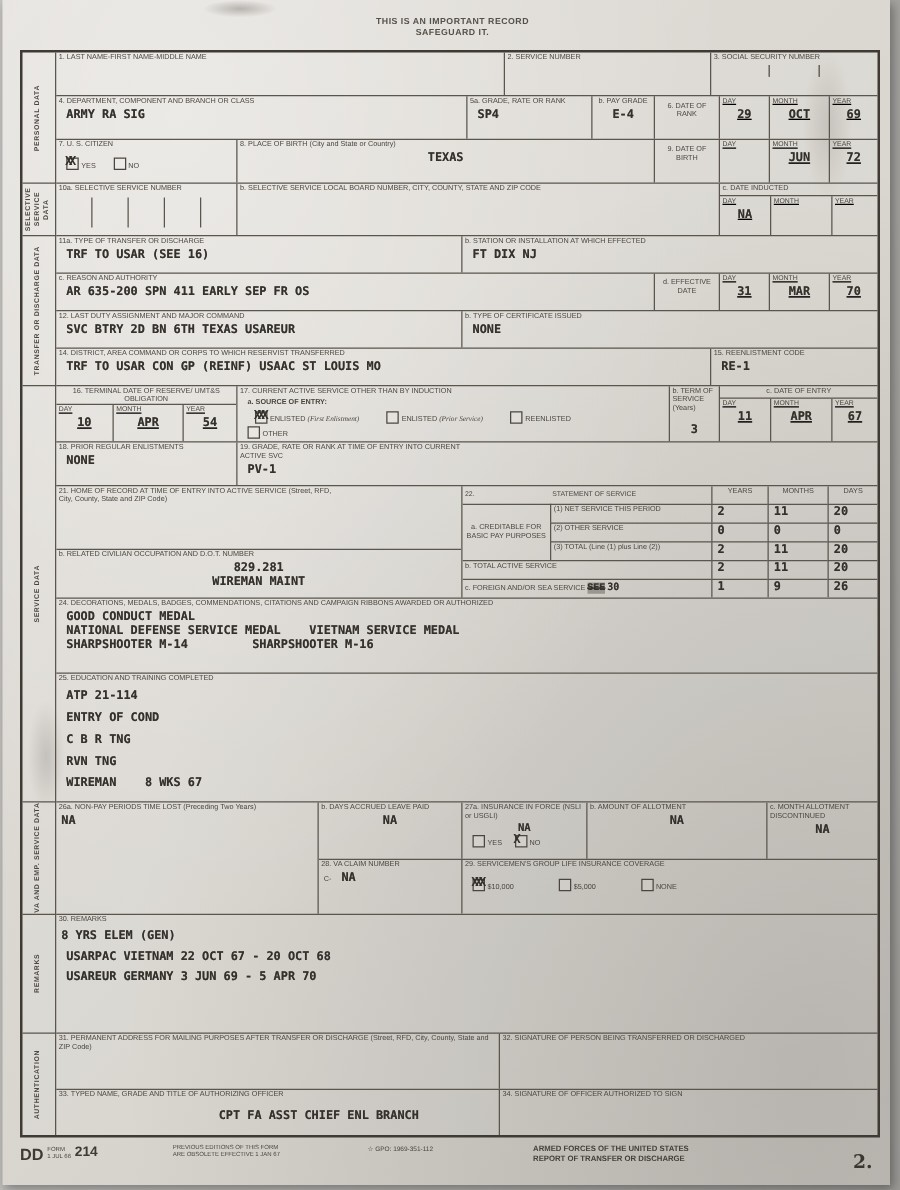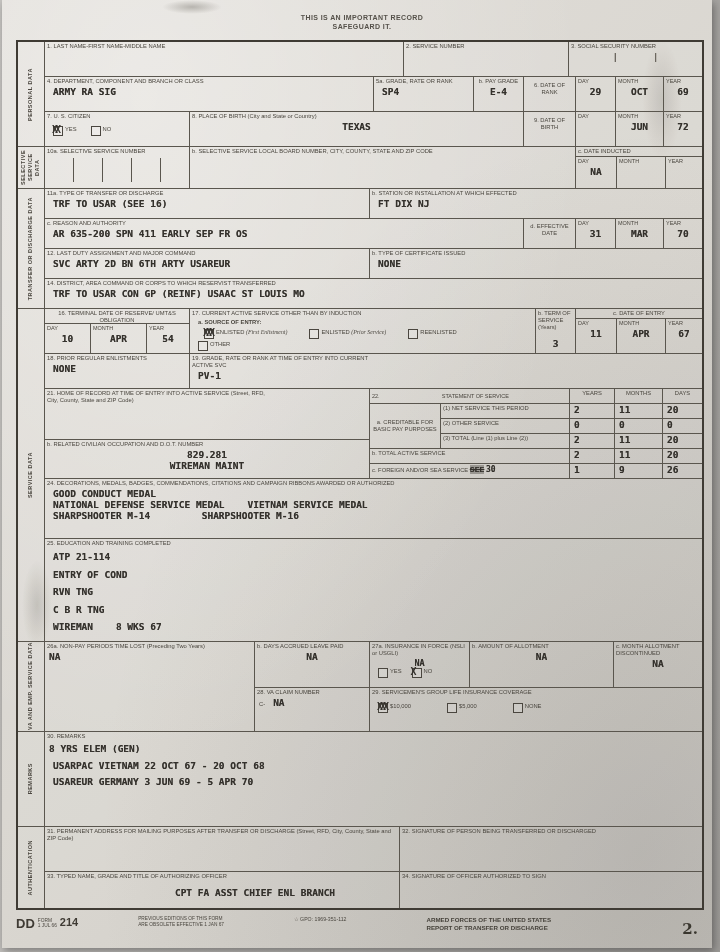--- a/index.html
+++ b/index.html
@@ -47,24 +47,24 @@
   .row:last-child{border-bottom:none;}
   .c{position:relative;border-right:1px solid var(--ink);box-sizing:border-box;overflow:hidden;}
   .c:last-child{border-right:none;}
   .lbl{font-size:5.8px;line-height:1.2;color:var(--print);padding:1px 2px;}
   .val{
     font-family:"DejaVu Sans Mono",monospace;font-weight:700;font-size:9.5px;color:var(--type);
     white-space:pre;text-shadow:0 0 .5px rgba(52,49,44,.65);padding:0 4px;
   }
   .ind{padding-left:8px;}
   .ctr{text-align:center;}
-  .dmy{display:flex;flex-direction:column;}
+  .dmy{display:flex;flex-direction:column;text-decoration:underline;}
   .dmy .h{font-size:5.5px;color:var(--print);padding:1px 2px;}
   .dmy .v{text-align:center;margin-top:1px;}
-  .cbrow{display:flex;align-items:flex-start;gap:2px;}
+  .cbrow{display:flex;align-items:flex-end;gap:2px;}
   .cb{display:inline-block;width:8px;height:8px;border:1px solid var(--print);position:relative;flex:none;background:rgba(255,255,255,.15);}
   .cb .mark{position:absolute;left:-2px;top:-3px;font-family:"DejaVu Sans Mono",monospace;font-weight:700;font-size:10px;color:var(--type);letter-spacing:-3px;white-space:pre;}
   .cbl{font-size:5.8px;color:var(--print);white-space:nowrap;}
   .cbl .sub{font-style:italic;font-family:"Liberation Serif",serif;}
   .svc{display:grid;grid-template-columns:70px 1fr 45px 48px 40px;grid-template-rows:14px repeat(5,1fr);height:100%;}
   .sc{border-left:1px solid var(--ink);border-top:1px solid var(--ink);position:relative;overflow:hidden;box-sizing:border-box;}
   .sc.first-col{border-left:none;}
   .sc.first-row{border-top:none;}
   .sc .lbl{font-size:5.5px;}
   .sc .val{font-size:9px;text-align:center;padding:0;}
@@ -268,32 +268,36 @@
         </div>
         <div class="c dmy" style="width:38px">
           <div class="h">YEAR</div>
           <div class="val v">70</div>
         </div>
       </div>
 
       <div class="row" style="height:30px">
         <div class="c" style="width:325px">
           <div class="lbl">12. LAST DUTY ASSIGNMENT AND MAJOR COMMAND</div>
-          <div class="val ind">SVC ARTY 2D BN 6TH ARTY USAREUR</div>
+          <div class="val ind">SVC BTRY 2D BN 6TH TEXAS USAREUR</div>
         </div>
         <div class="c" style="width:133px">
           <div class="lbl">b. TYPE OF CERTIFICATE ISSUED</div>
           <div class="val ind">NONE</div>
         </div>
       </div>
 
       <div class="row" style="height:30px">
         <div class="c" style="flex:1">
           <div class="lbl">14. DISTRICT, AREA COMMAND OR CORPS TO WHICH RESERVIST TRANSFERRED</div>
           <div class="val ind">TRF TO USAR CON GP (REINF) USAAC ST LOUIS MO</div>
+        </div>
+        <div class="c" style="width:133px">
+          <div class="lbl">15. REENLISTMENT CODE</div>
+          <div class="val ind">RE-1</div>
         </div>
       </div>
 
       <div class="row" style="height:45px">
         <div class="c" style="width:145px;padding:0">
           <div class="lbl ctr" style="border-bottom:1px solid var(--ink);height:12px">16. TERMINAL DATE OF RESERVE/ UMT&amp;S OBLIGATION</div>
           <div style="display:flex;height:100%">
             <div class="dmy" style="width:45px;border-right:1px solid var(--ink)">
               <div class="h">DAY</div>
               <div class="val v">10</div>
@@ -435,22 +439,22 @@
           <div class="val ind">NATIONAL DEFENSE SERVICE MEDAL    VIETNAM SERVICE MEDAL</div>
           <div class="val ind">SHARPSHOOTER M-14         SHARPSHOOTER M-16</div>
         </div>
       </div>
 
       <div class="row" style="height:103px">
         <div class="c" style="flex:1">
           <div class="lbl">25. EDUCATION AND TRAINING COMPLETED</div>
           <div class="val ind" style="line-height:1.85">ATP 21-114</div>
           <div class="val ind" style="line-height:1.85">ENTRY OF COND</div>
+          <div class="val ind" style="line-height:1.85">C B R TNG</div>
           <div class="val ind" style="line-height:1.85">RVN TNG</div>
-          <div class="val ind" style="line-height:1.85">C B R TNG</div>
           <div class="val ind" style="line-height:1.85">WIREMAN    8 WKS 67</div>
         </div>
       </div>
 
       <div class="row" style="height:90px">
         <div class="c" style="width:210px">
           <div class="lbl">26a. NON-PAY PERIODS TIME LOST (Preceding Two Years)</div>
           <div class="val">NA</div>
         </div>
         <div class="c" style="flex:1;padding:0;display:flex;flex-direction:column">

